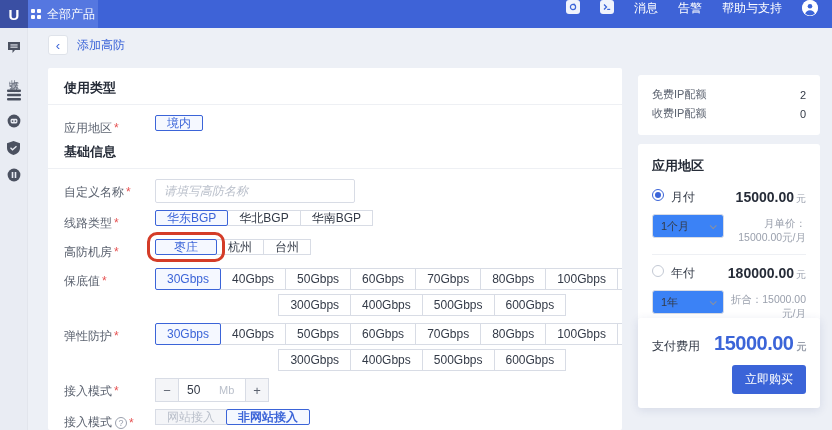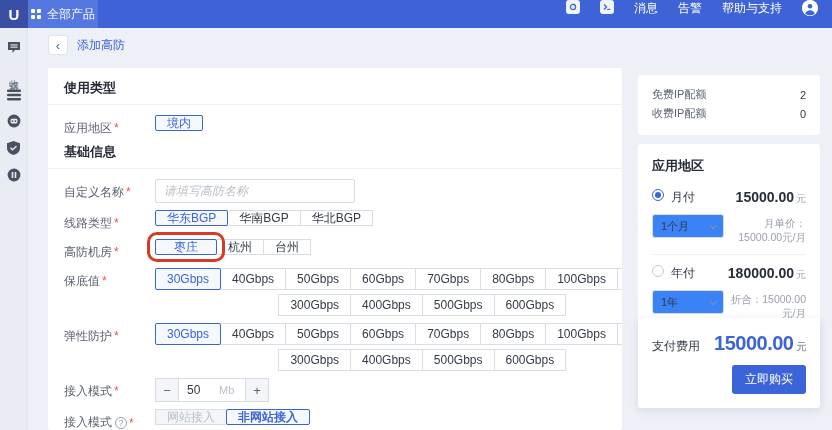--- a/index.html
+++ b/index.html
@@ -187,22 +187,22 @@
     <div class="flabel"><span>自定义名称</span><span class="req">*</span></div>
     <div class="fctrl">
       <input class="txt-input" type="text" placeholder="请填写高防名称" style="">
     </div>
   </div>
 
   <div class="frow">
     <div class="flabel"><span>线路类型</span><span class="req">*</span></div>
     <div class="fctrl">
       <span class="opt sel">华东BGP</span>
+      <span class="opt">华北BGP</span>
       <span class="opt">华南BGP</span>
-      <span class="opt">华北BGP</span>
     </div>
   </div>
 
   <div class="frow">
     <div class="flabel"><span>高防机房</span><span class="req">*</span></div>
     <div class="fctrl">
       <span class="annot-wrap">
         <span class="opt sel" style="min-width:62px;">枣庄</span>
         <span class="annot"></span>
       </span>

